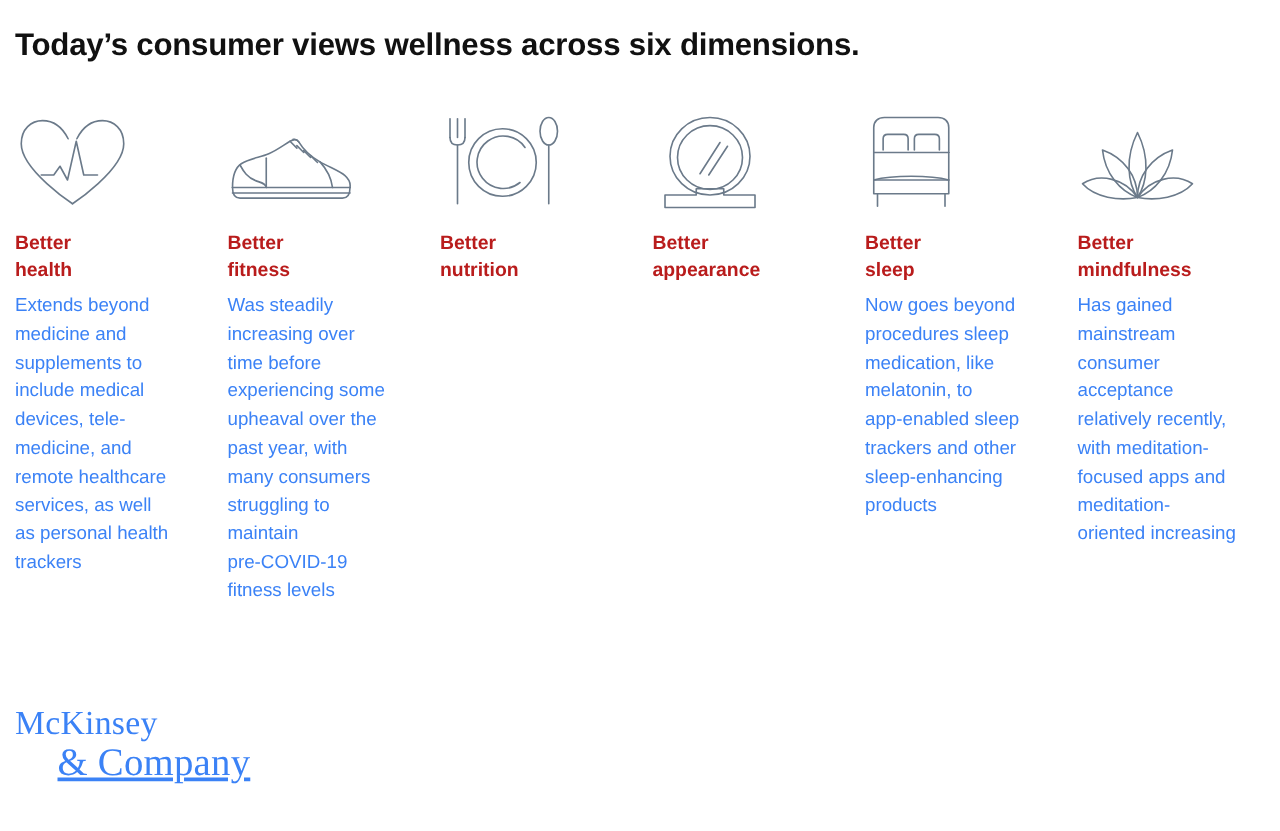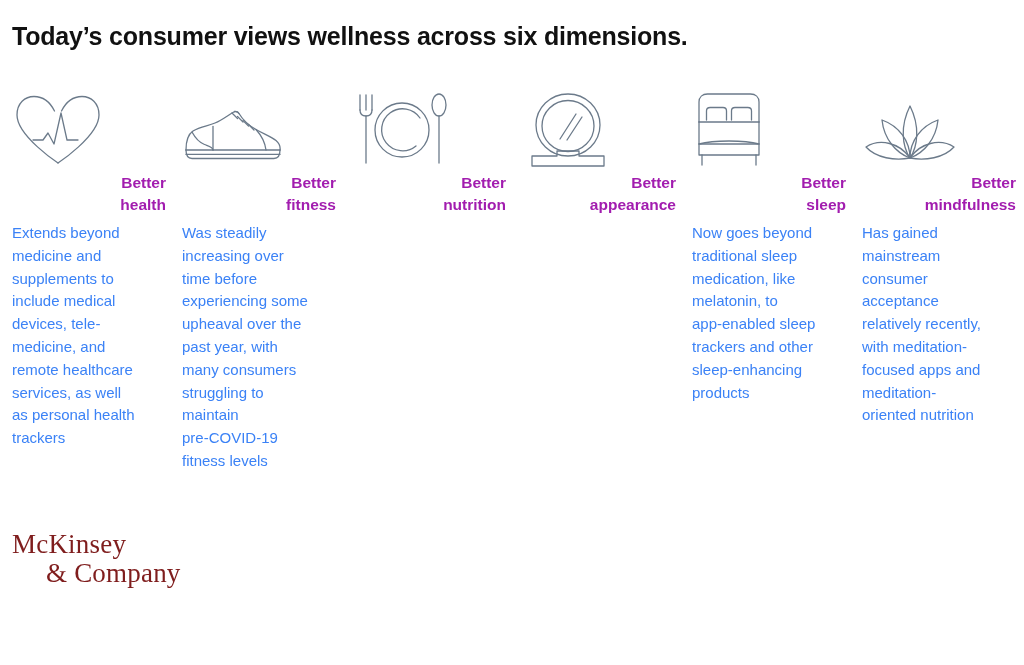--- a/index.html
+++ b/index.html
@@ -59,53 +59,53 @@
     justify-content: flex-start;
   }
   .icon-wrap svg {
     display: block;
   }
 
   .col-title {
     font-size: 15.5px;
     font-weight: bold;
     line-height: 1.42;
-    color: #a21caf;
-    margin-top: 4px;
+    color: #b91c1c;
+    margin-top: 16px;
     white-space: pre-line;
-    text-align: right;
   }
 
   .col-body {
     font-size: 15px;
     line-height: 1.52;
     color: #3b82f6;
     margin-top: 6px;
     white-space: pre-line;
   }
 
   .logo {
     position: absolute;
     left: 12px;
-    top: 530px;
+    top: 564px;
     font-family: "Liberation Serif", serif;
-    color: #7f1d1d;
+    color: #3b82f6;
     line-height: 1.08;
     width: 260px;
   }
   .logo .l1 {
     font-size: 27px;
     letter-spacing: 0.2px;
     display: block;
   }
   .logo .l2 {
-    font-size: 27px;
+    font-size: 31px;
     letter-spacing: 0.2px;
     display: block;
     padding-left: 34px;
+    text-decoration: underline;
   }
 </style>
 </head>
 <body>
 
 <div class="exhibit">
 
   <div class="headline">Today’s consumer views wellness across six dimensions.</div>
 
   <div class="columns">
@@ -218,21 +218,21 @@
           <path d="M7 52 C7 52 18 49 37 49 C56 49 67 52 67 52"></path>
           <path d="M7 52 L7 63 L67 63 L67 52"></path>
 
           <path d="M10 63 L10 73"></path>
           <path d="M64 63 L64 73"></path>
         </svg>
       </div>
       <div class="col-title">Better
 sleep</div>
       <div class="col-body">Now goes beyond
-traditional sleep
+procedures sleep
 medication, like
 melatonin, to
 app-enabled sleep
 trackers and other
 sleep-enhancing
 products</div>
     </div>
 
     <div class="col">
       <div class="icon-wrap">
@@ -252,21 +252,21 @@
       <div class="col-title">Better
 mindfulness</div>
       <div class="col-body">Has gained
 mainstream
 consumer
 acceptance
 relatively recently,
 with meditation-
 focused apps and
 meditation-
-oriented nutrition</div>
+oriented increasing</div>
     </div>
 
   </div>
 
   <div class="logo">
     <span class="l1">McKinsey</span>
     <span class="l2">&amp; Company</span>
   </div>
 
 </div>

